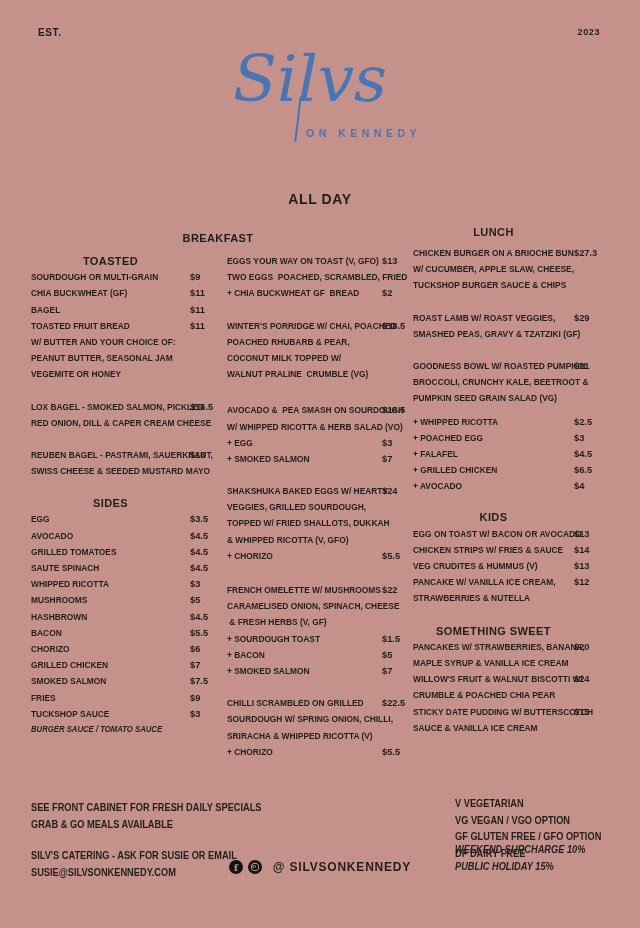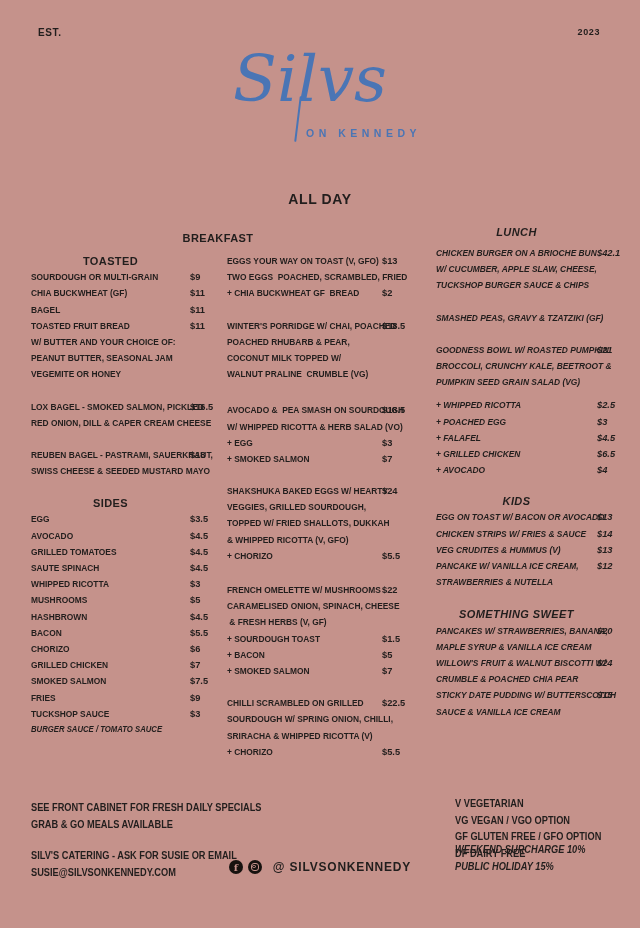--- a/index.html
+++ b/index.html
@@ -19,21 +19,21 @@
 
   .allday{position:absolute;top:191px;left:0;right:0;text-align:center;
         font-size:14px;letter-spacing:.6px;}
 
   .menu{position:absolute;top:224px;left:31px;display:flex;}
   .bblock{width:374px;margin-top:8px;}
   .bhead{height:21px;text-align:center;font-size:11px;letter-spacing:.4px;}
   .bcols{display:flex;}
   .colA{width:182px;margin-right:14px;}
   .colB{width:178px;}
-  .lblock{width:184px;margin-left:31px;font-style:italic;}
+  .lblock{width:184px;margin-left:8px;}
   .lblock > .subheader:first-child{height:21px;}
 
   .row{display:flex;height:16.2px;line-height:16.2px;font-size:9.3px;}
   .name{flex:1;min-width:0;}
   .nm{display:inline-block;transform:scaleX(.9);transform-origin:0 60%;white-space:pre;}
   .price{flex:none;width:23px;}
   .subheader{height:16.2px;line-height:16.2px;text-align:center;font-size:11px;
         letter-spacing:.4px;padding-right:23px;}
   .gap{height:16px;}
   .note{height:15px;line-height:15px;}
@@ -273,29 +273,33 @@
               <span class="name"><span class="nm">+ CHORIZO</span></span>
               <span class="price">$5.5</span>
             </div>
           </div>
       </div>
     </div>
     <div class="lblock">
         <div class="subheader">LUNCH</div>
         <div class="row">
           <span class="name"><span class="nm">CHICKEN BURGER ON A BRIOCHE BUN</span></span>
-          <span class="price">$42.1</span>
+          <span class="price">$27.3</span>
         </div>
         <div class="row">
           <span class="name"><span class="nm">W/ CUCUMBER, APPLE SLAW, CHEESE,</span></span>
         </div>
         <div class="row">
           <span class="name"><span class="nm">TUCKSHOP BURGER SAUCE &amp; CHIPS</span></span>
         </div>
         <div class="gap"></div>
+        <div class="row">
+          <span class="name"><span class="nm">ROAST LAMB W/ ROAST VEGGIES,</span></span>
+          <span class="price">$29</span>
+        </div>
         <div class="row">
           <span class="name"><span class="nm">SMASHED PEAS, GRAVY &amp; TZATZIKI (GF)</span></span>
         </div>
         <div class="gap"></div>
         <div class="row">
           <span class="name"><span class="nm">GOODNESS BOWL W/ ROASTED PUMPKIN</span></span>
           <span class="price">$21</span>
         </div>
         <div class="row">
           <span class="name"><span class="nm">BROCCOLI, CRUNCHY KALE, BEETROOT &amp;</span></span>

